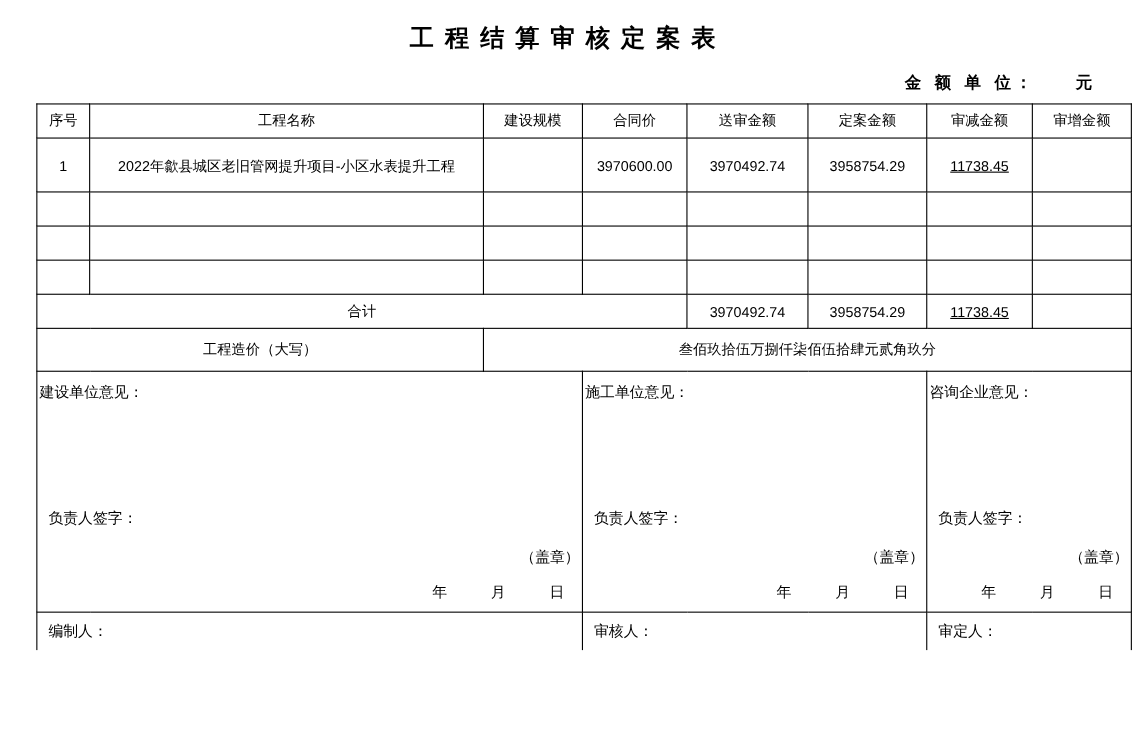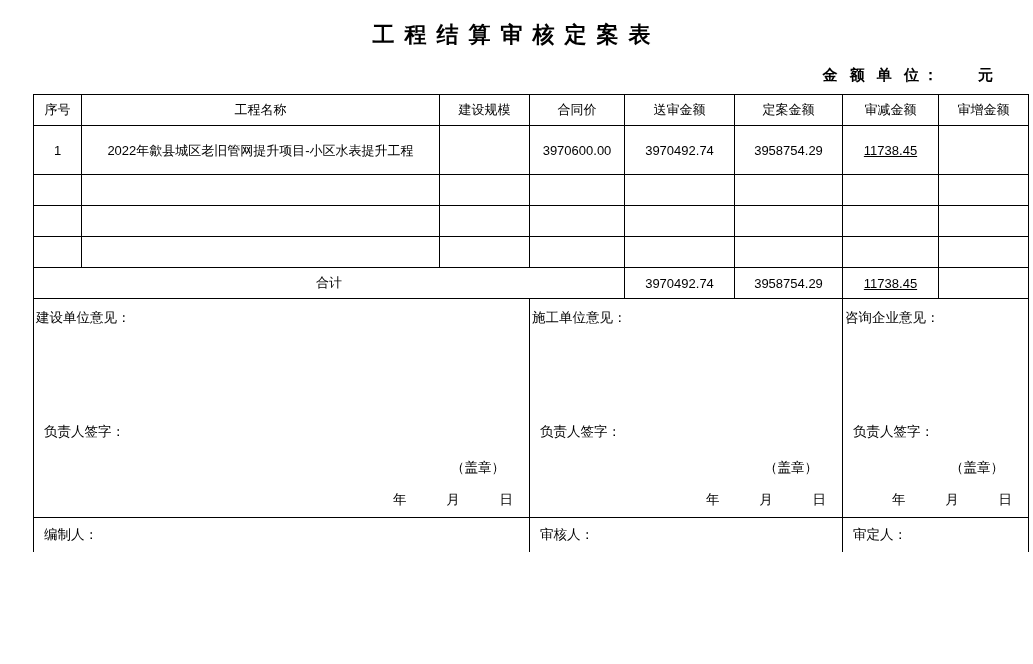--- a/index.html
+++ b/index.html
@@ -137,21 +137,21 @@
     top: 10px;
     font-weight: normal;
   }
   .op-sign {
     position: absolute;
     left: 10px;
     top: 124px;
   }
   .op-seal {
     position: absolute;
-    right: 24px;
+    right: 2px;
     top: 160px;
     margin-left: 24px;
   }
   .op-date {
     position: absolute;
     right: 16px;
     top: 192px;
     letter-spacing: 0;
   }
   .op-date span { margin-left: 36px; }
@@ -239,20 +239,24 @@
         <td></td>
         <td></td>
         <td></td>
       </tr>
       <tr class="total-row">
         <td colspan="4" class="total-label">合计</td>
         <td class="num-center">3970492.74</td>
         <td class="num-center">3958754.29</td>
         <td class="num">11738.45</td>
         <td></td>
+      </tr>
+      <tr class="price-row">
+        <td colspan="2" class="price-label">工程造价（大写）</td>
+        <td colspan="6" class="price-value">叁佰玖拾伍万捌仟柒佰伍拾肆元贰角玖分</td>
       </tr>
       <tr class="opinion-row">
         <td colspan="3">
           <div class="opinion-box">
             <div class="op-title">建设单位意见：</div>
             <div class="op-sign">负责人签字：</div>
             <div class="op-seal">（盖章）</div>
             <div class="op-date">
               <span>年</span>
               <span>月</span>

